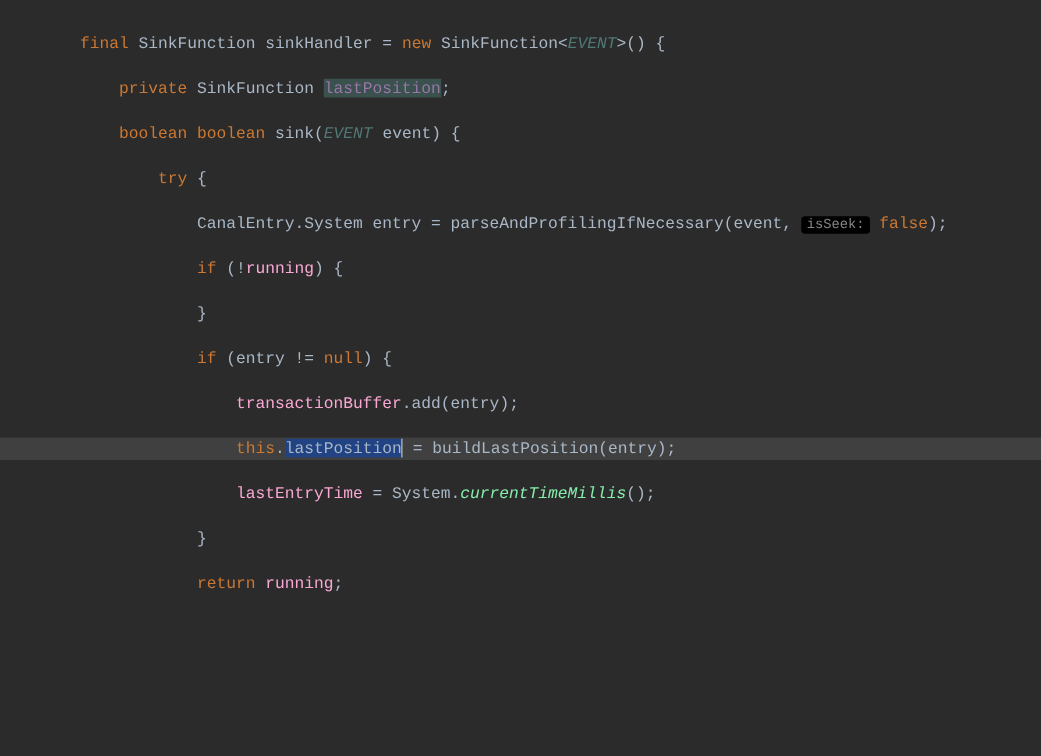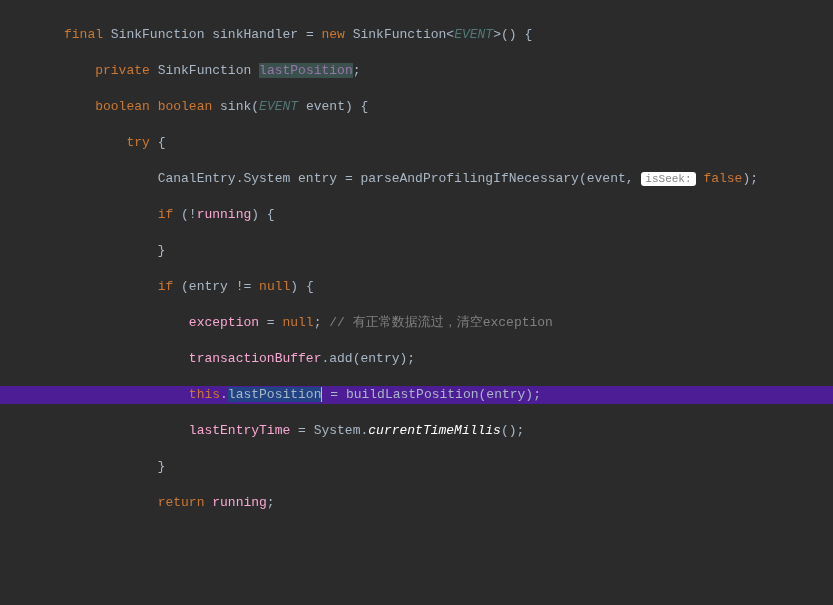--- a/index.html
+++ b/index.html
@@ -16,37 +16,37 @@
   }
   .code-container {
     padding: 8px 0 8px 0;
     white-space: pre;
   }
   .line {
     padding-left: 64px;
     height: 18px;
   }
   .hl-line {
-    background: #4c1d95;
+    background: #404040;
   }
   .kw { color: #cc7832; }
   .generic { color: #507874; font-style: italic; }
   .comment { color: #808080; }
-  .italic { font-style: italic; color: #ffffff; margin-top: 24px; }
+  .italic { font-style: italic; color: #86efac; margin-top: 24px; }
   .field { color: #f9a8d4; }
   .highlight-box {
     background: #214283;
     color: #a9b7c6;
   }
   .highlight-usage {
     background: #3b514d;
     color: #9876aa;
   }
   .hint {
-    background: #ffffff;
+    background: #000000;
     color: #858585;
     font-size: 11px;
     padding: 1px 4px;
     border-radius: 3px;
   }
   .cursor {
     border-right: 1px solid #bbbbbb;
   }
 </style>
 </head>
@@ -54,21 +54,20 @@
 
 <div class="code-container">
 <div class="line"><span class="kw">final</span> <span>SinkFunction</span> <span>sinkHandler</span> = <span class="kw">new</span> <span>SinkFunction</span>&lt;<span class="generic">EVENT</span>&gt;() {</div>
 <div class="line">    <span class="kw">private</span> <span>SinkFunction</span> <span class="highlight-usage">lastPosition</span>;</div>
 <div class="line">    <span class="kw">boolean</span> <span class="kw">boolean</span> <span>sink</span>(<span class="generic">EVENT</span> <span>event</span>) {</div>
 <div class="line">        <span class="kw">try</span> {</div>
 <div class="line">            <span>CanalEntry.System</span> <span>entry</span> = <span>parseAndProfilingIfNecessary</span>(<span>event</span>, <span class="hint">isSeek:</span> <span class="kw">false</span>);</div>
 <div class="line">            <span class="kw">if</span> (!<span class="field">running</span>) {</div>
 <div class="line">            }</div>
 <div class="line">            <span class="kw">if</span> (<span>entry</span> != <span class="kw">null</span>) {</div>
-<div class="line">                <span class="field">exception</span> = <span class="kw">null</span>; <span class="comment">// 有正常数据流过，清空exception</span></div>
 <div class="line">                <span class="field">transactionBuffer</span>.<span>add</span>(<span>entry</span>);</div>
 <div class="line hl-line">                <span class="kw">this</span>.<span class="highlight-box">lastPosition</span><span class="cursor"></span> = <span>buildLastPosition</span>(<span>entry</span>);</div>
 <div class="line">                <span class="field">lastEntryTime</span> = <span>System</span>.<span class="italic">currentTimeMillis</span>();</div>
 <div class="line">            }</div>
 <div class="line">            <span class="kw">return</span> <span class="field">running</span>;</div>
 
 
 
 
 

